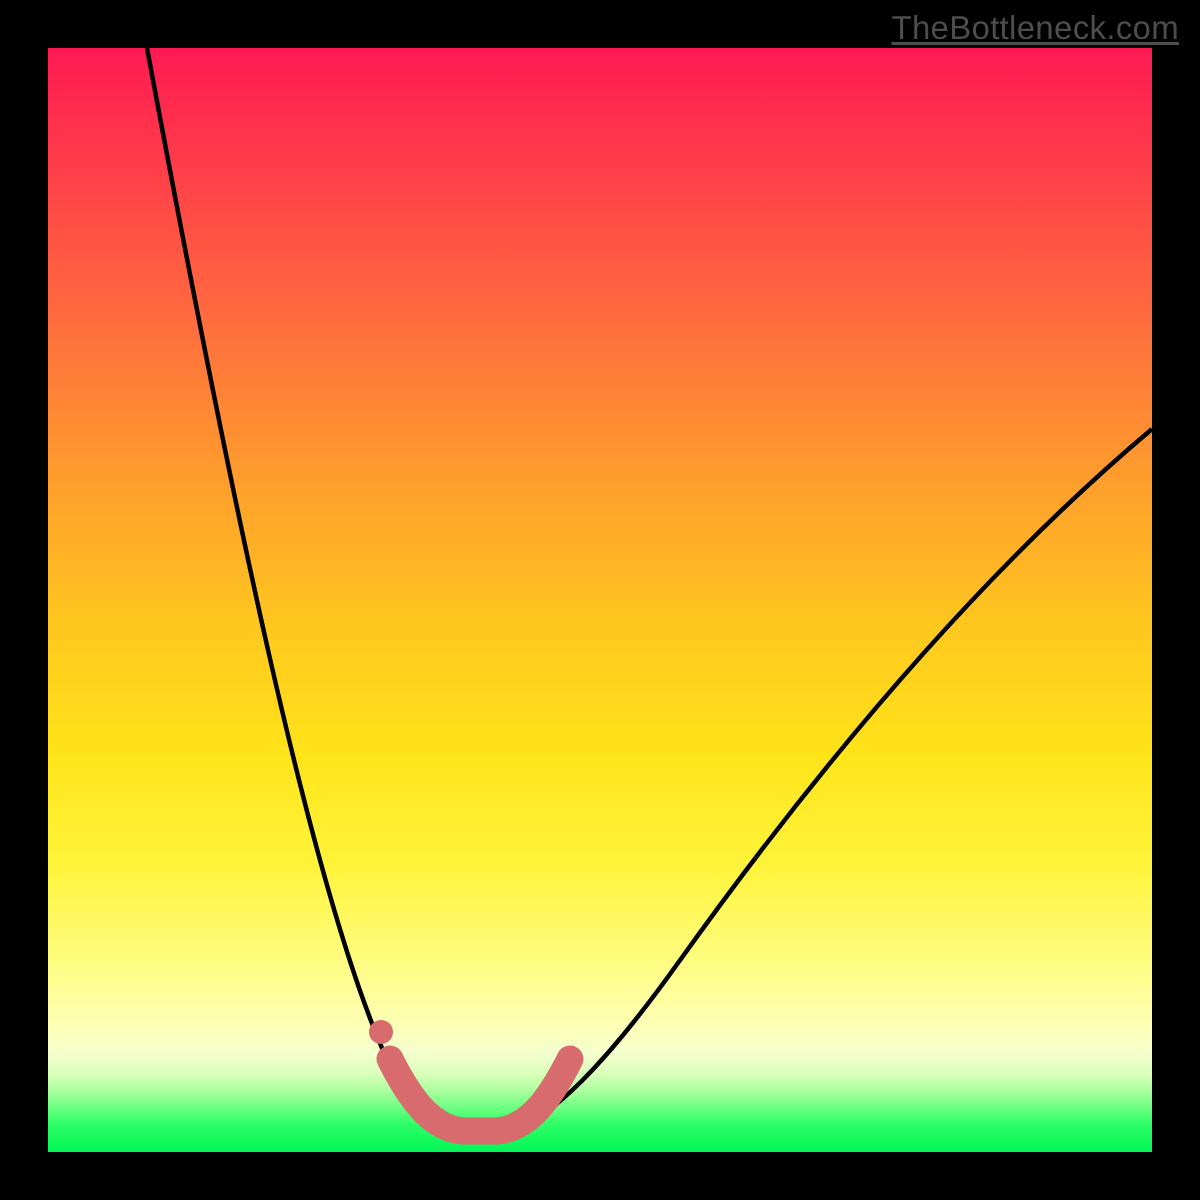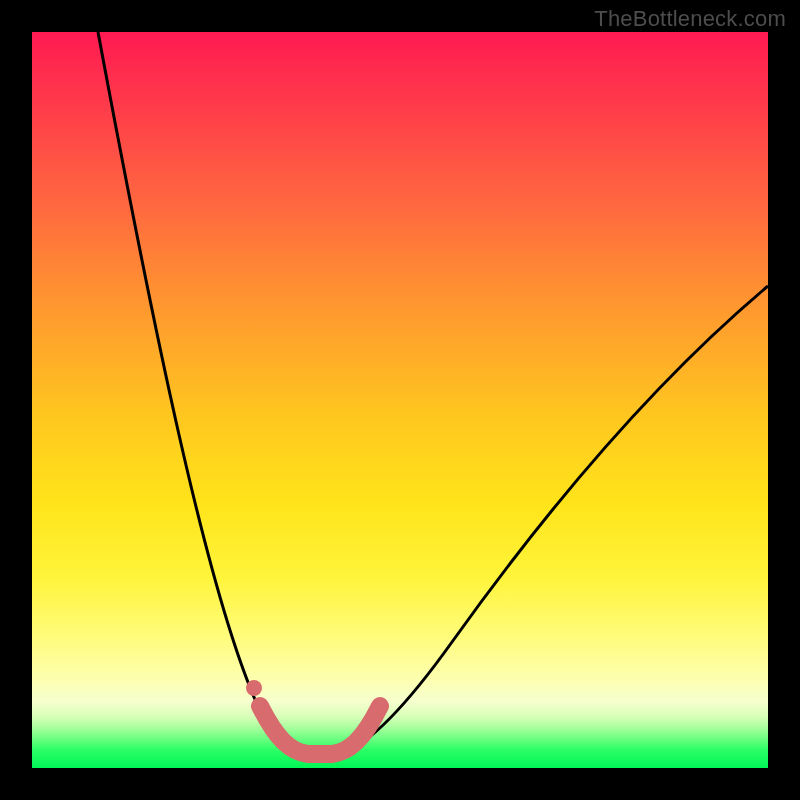--- a/index.html
+++ b/index.html
@@ -49,20 +49,21 @@
   }
   .watermark {
     position: absolute;
     top: 6px;
     right: 14px;
     color: #4d4d4d;
     font-size: 22px;
     letter-spacing: 0.2px;
     font-weight: 400;
     user-select: none;
+    text-decoration: underline;
   }
   svg.curves {
     position: absolute;
     inset: 0;
   }
 </style>
 </head>
 <body>
 
 <div class="frame">

